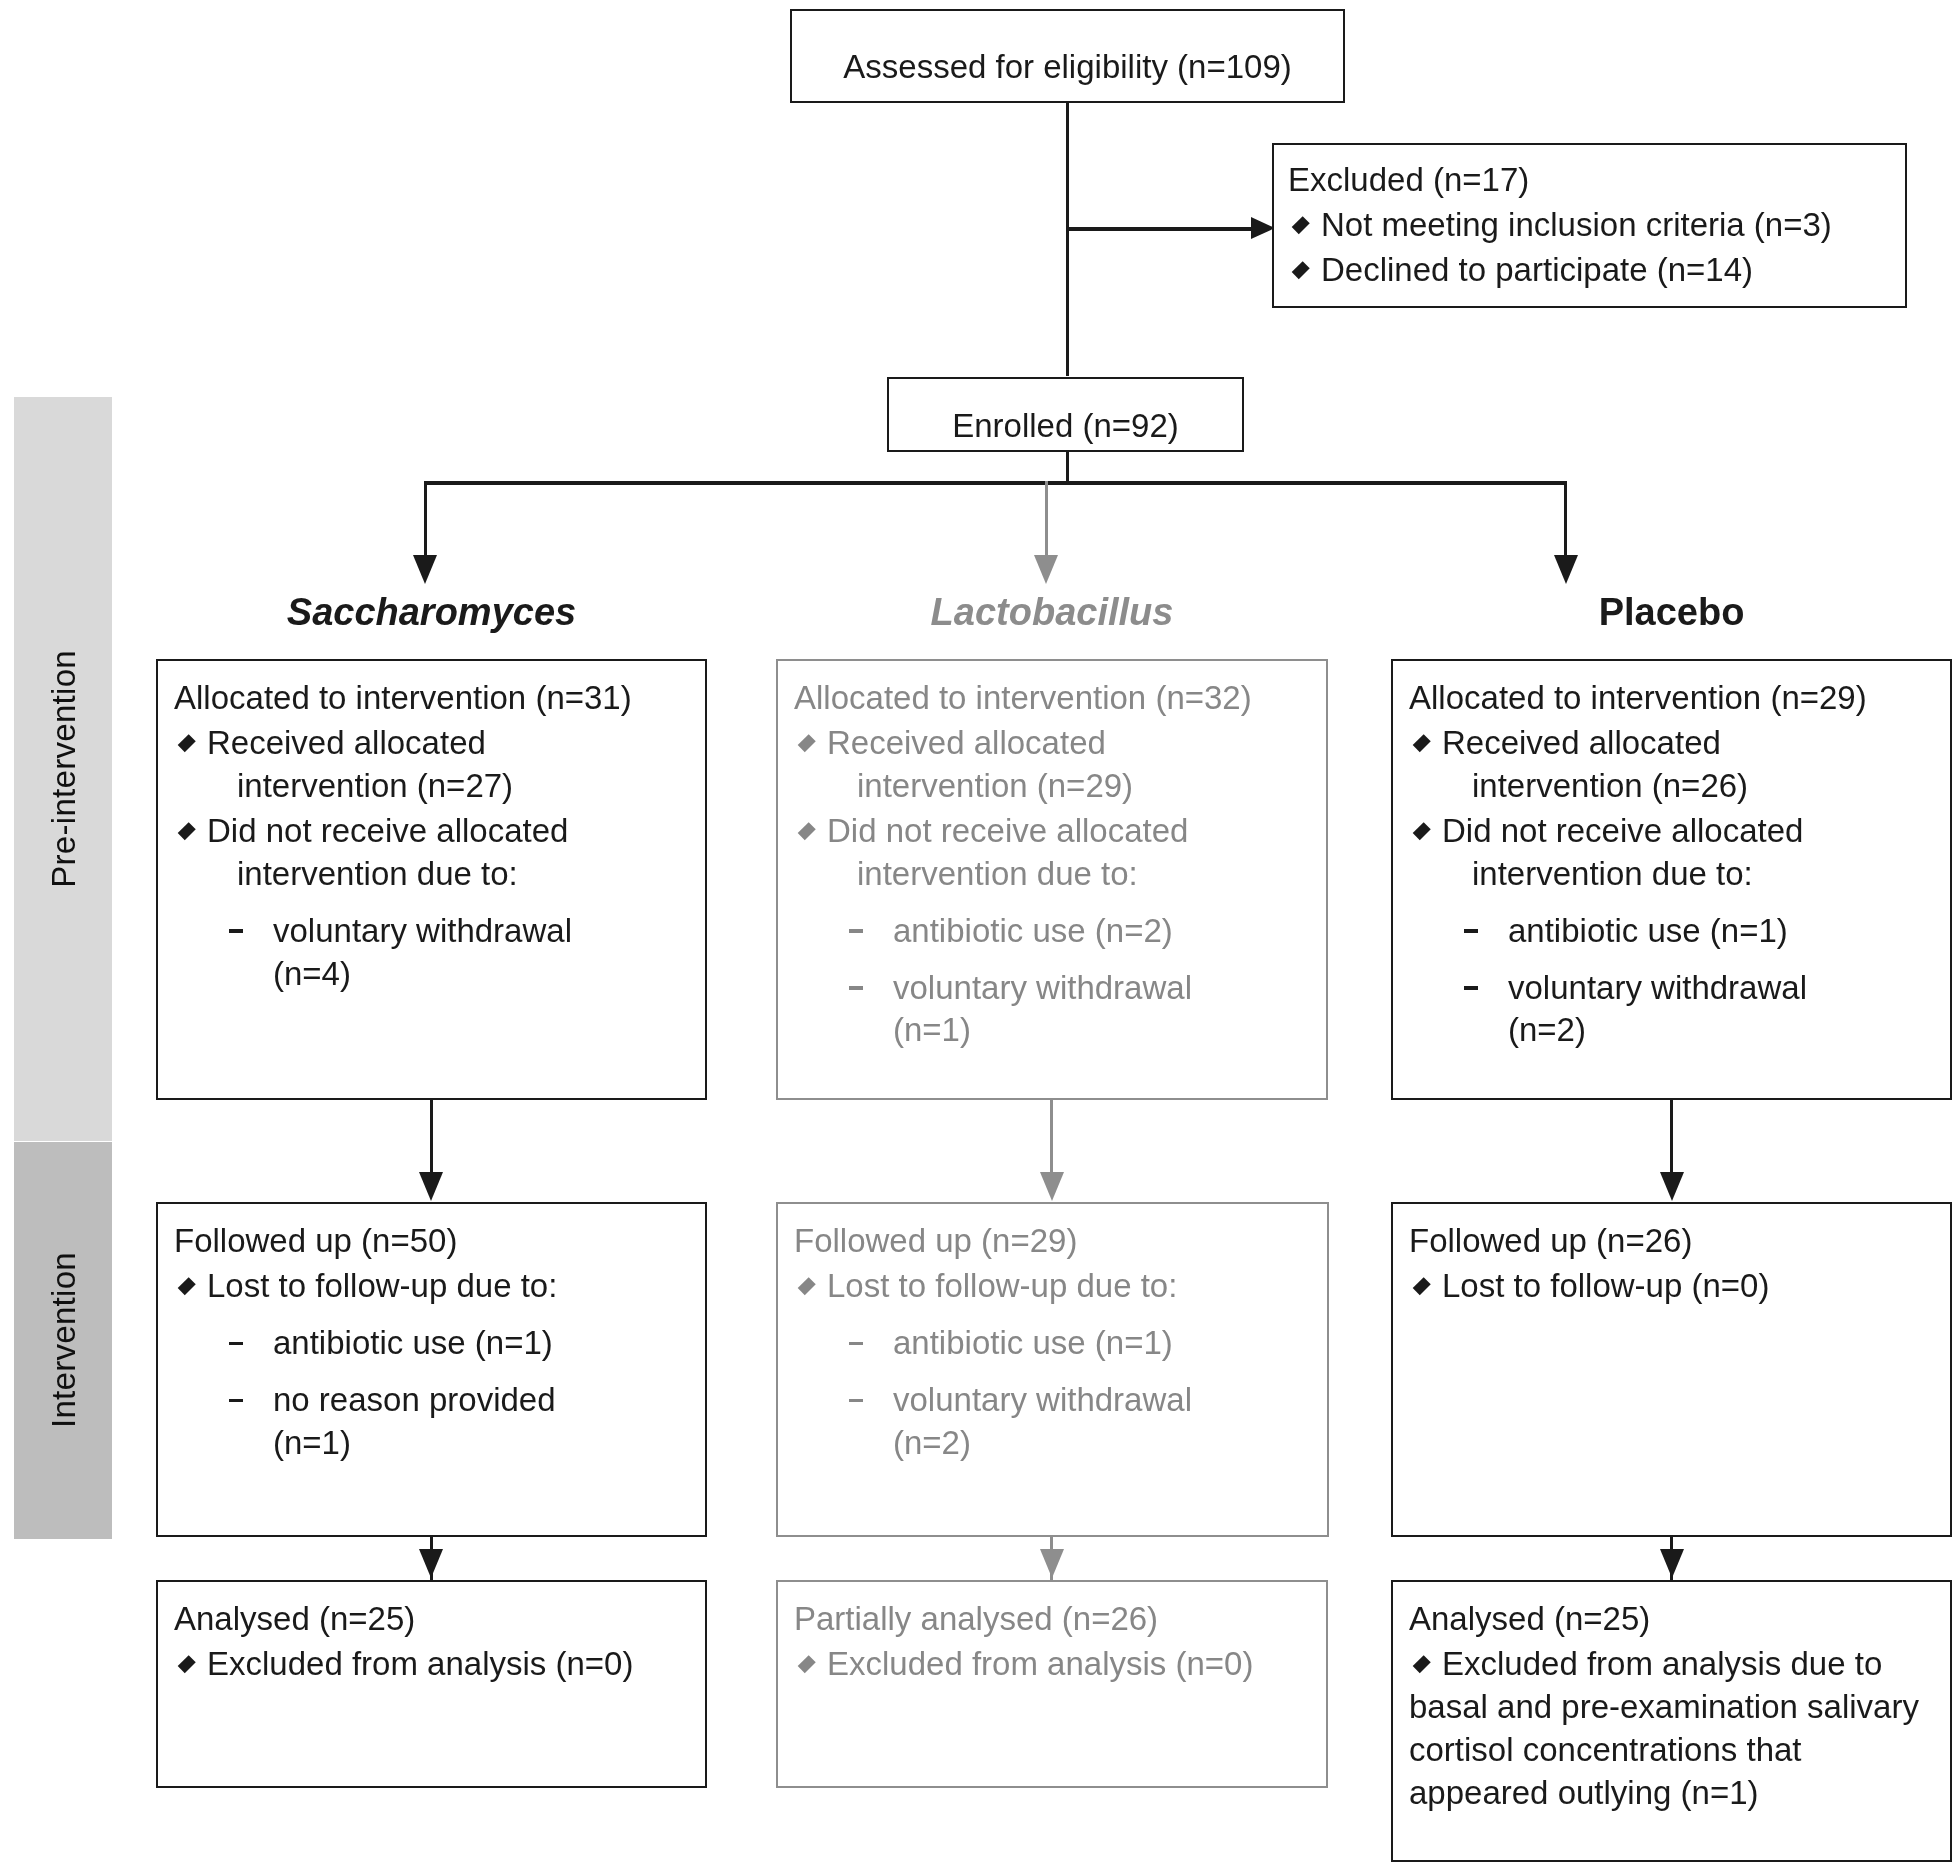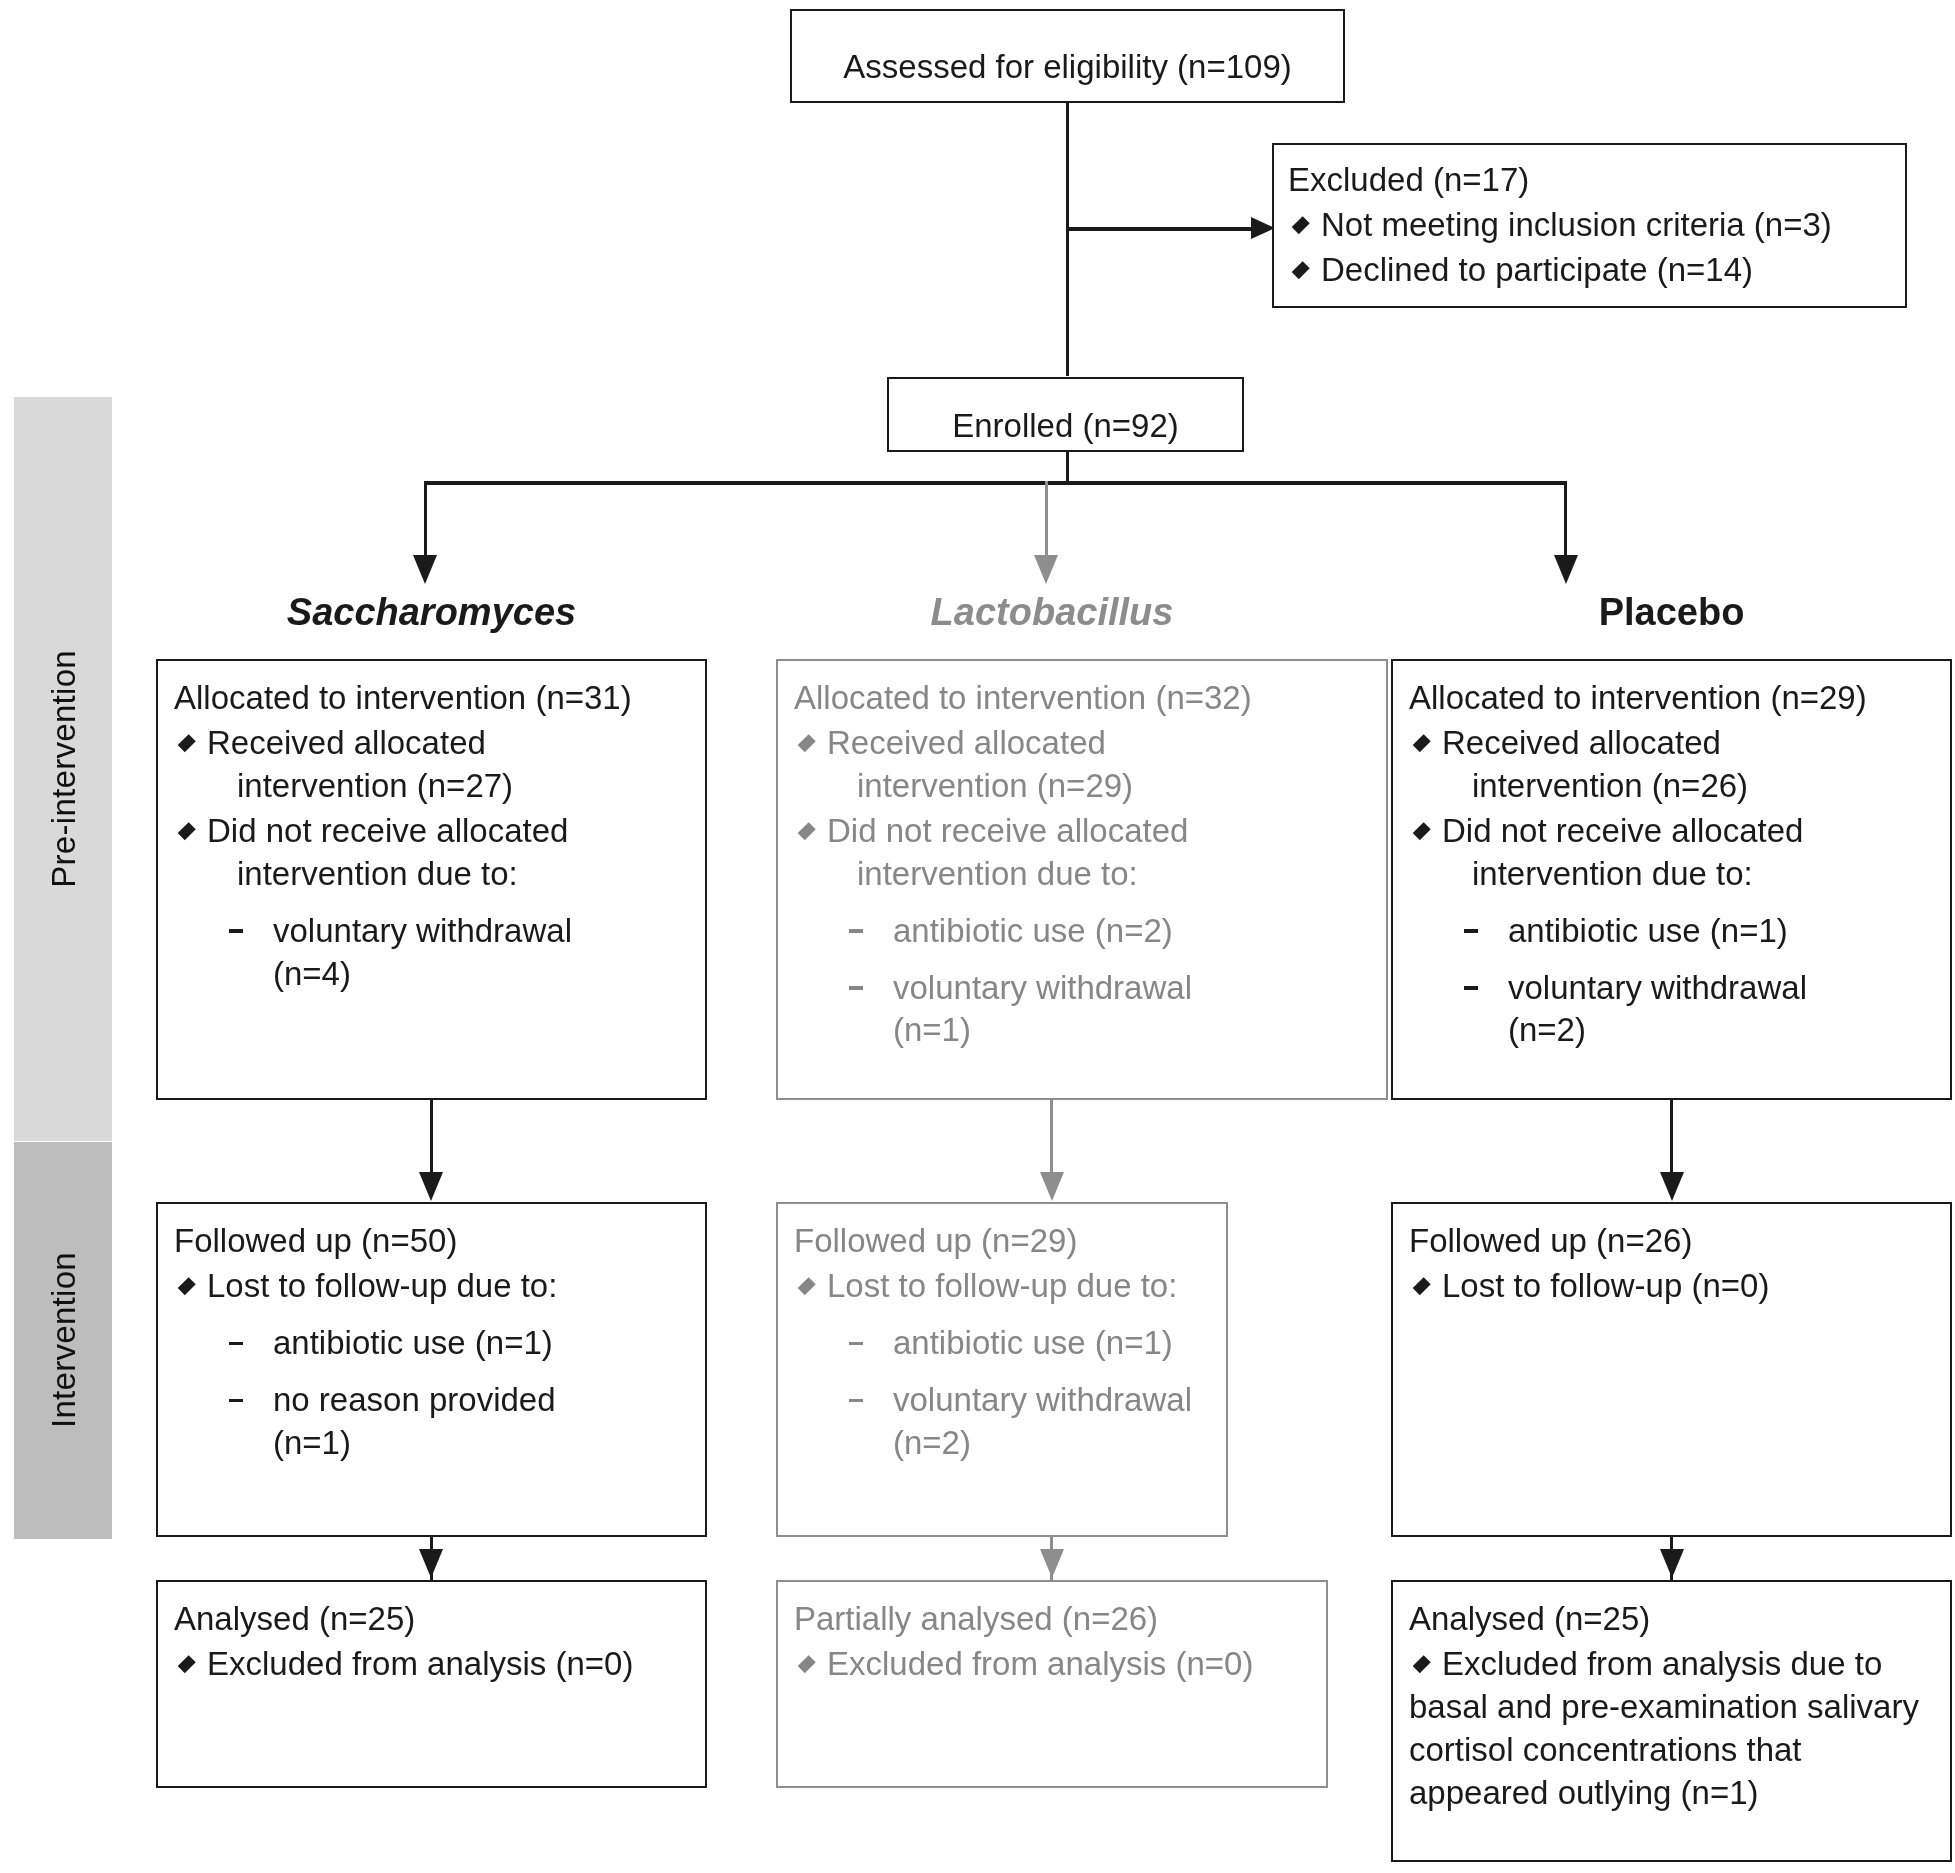--- a/index.html
+++ b/index.html
@@ -213,21 +213,21 @@
         <span class="cont">intervention due to:</span>
       </div>
       <div class="dash">
         <span class="dsh"></span>
         <span>voluntary withdrawal</span>
         <span class="cont">(n=4)</span>
       </div>
     </div>
   </div>
 
-  <div class="node gray" id="alloc-1" style="left:776px;top:659px;width:612px;height:441px;">
+  <div class="node gray" id="alloc-1" style="left:776px;top:659px;width:552px;height:441px;">
     <div class="inner">
       <div class="title-line">Allocated to intervention (n=32)</div>
 
       <div class="bullet">
         <span class="dia"></span>
         <span>Received allocated</span>
         <span class="cont">intervention (n=29)</span>
       </div>
 
       <div class="bullet">
@@ -295,21 +295,21 @@
         <span>antibiotic use (n=1)</span>
       </div>
       <div class="dash">
         <span class="dsh"></span>
         <span>no reason provided</span>
         <span class="cont">(n=1)</span>
       </div>
     </div>
   </div>
 
-  <div class="node gray" id="fu-1" style="left:776px;top:1202px;width:452px;height:335px;">
+  <div class="node gray" id="fu-1" style="left:776px;top:1202px;width:553px;height:335px;">
     <div class="inner">
       <div class="title-line">Followed up (n=29)</div>
       <div class="bullet">
         <span class="dia"></span>
         <span>Lost to follow-up due to:</span>
       </div>
       <div class="dash">
         <span class="dsh"></span>
         <span>antibiotic use (n=1)</span>
       </div>

